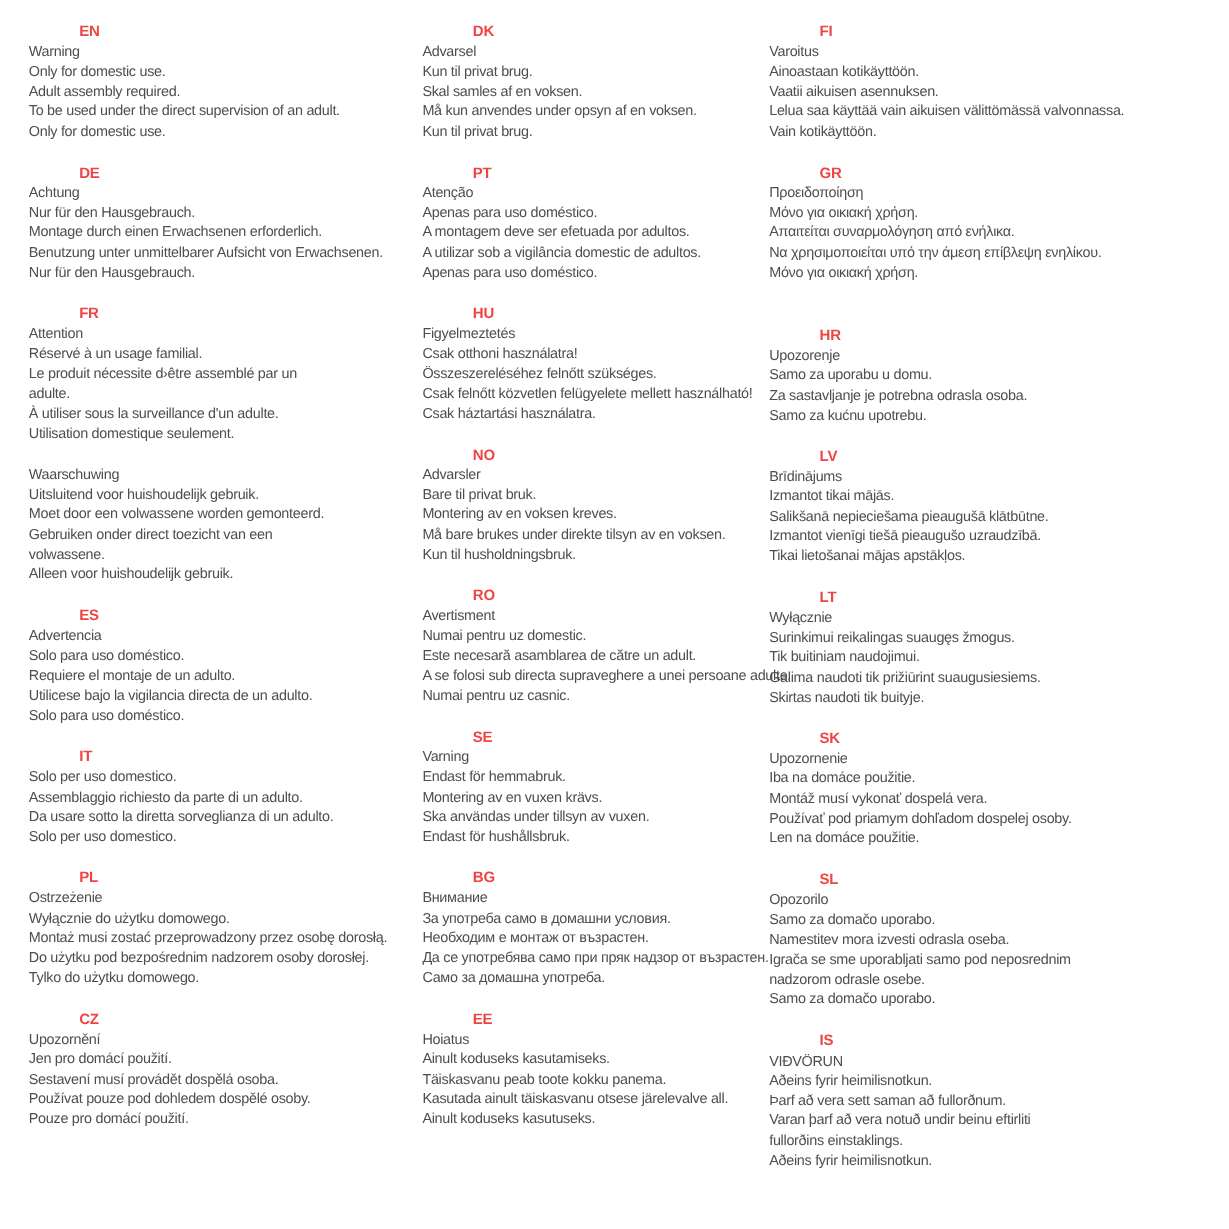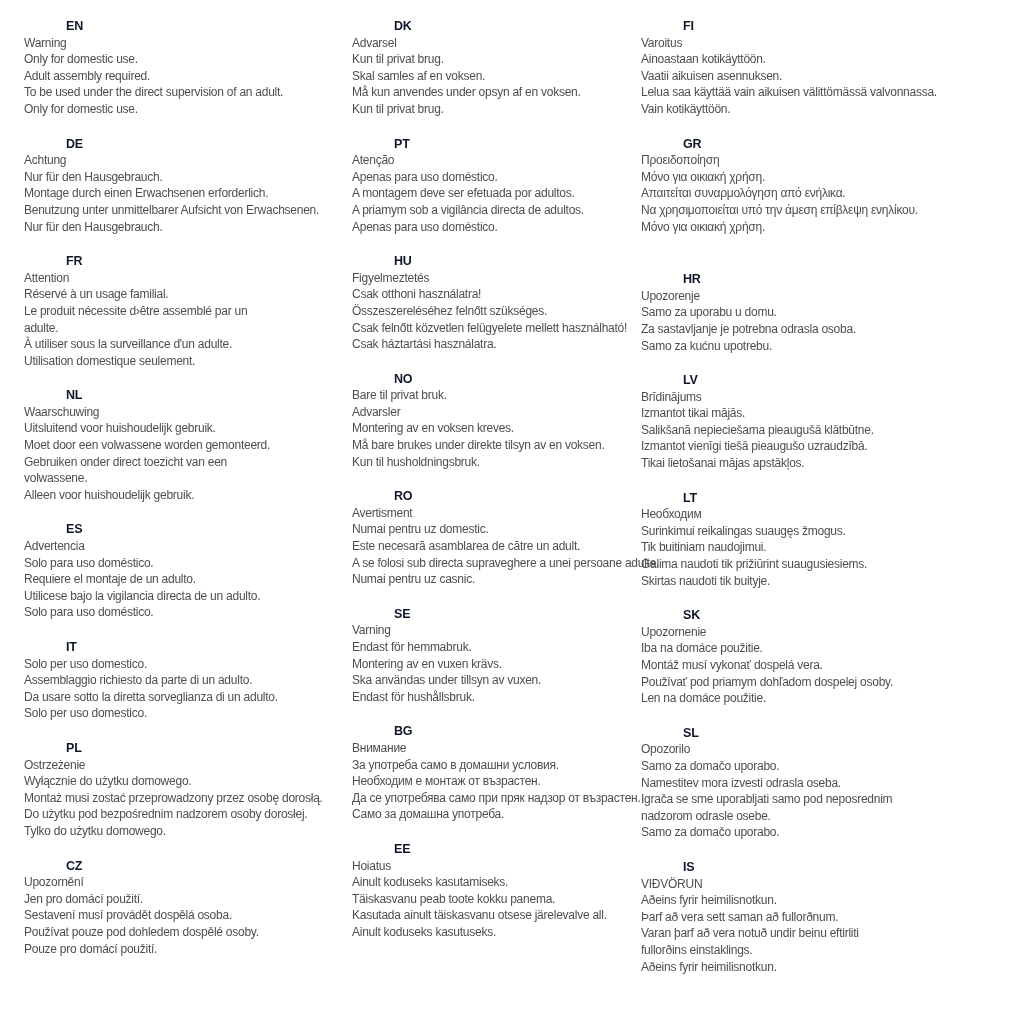--- a/index.html
+++ b/index.html
@@ -24,21 +24,21 @@
   .col-3 { left: 641px; width: 340px; }
   .lang-section {
     margin: 0 0 18px 0;
   }
   
   .col-3 .lang-section:nth-child(2) { margin-bottom: 36px; }
   .lang-code {
     font-size: 12.5px;
     line-height: 16.6px;
     font-weight: bold;
-    color: #0f172a;
+    color: #ef4444;
     letter-spacing: -0.2px;
     padding-left: 42px;
   }
   .text-line {
     font-size: 12px;
     line-height: 16.6px;
     color: #4e4e4e;
     letter-spacing: -0.25px;
     white-space: nowrap;
   }
@@ -67,21 +67,20 @@
       <section class="lang-section">
         <div class="lang-code">FR</div>
         <div class="text-line">Attention</div>
         <div class="text-line">Réservé à un usage familial.</div>
         <div class="text-line">Le produit nécessite d›être assemblé par un</div>
         <div class="text-line">adulte.</div>
         <div class="text-line">À utiliser sous la surveillance d'un adulte.</div>
         <div class="text-line">Utilisation domestique seulement.</div>
       </section>
       <section class="lang-section">
-        <div class="lang-code">NL</div>
         <div class="text-line">Waarschuwing</div>
         <div class="text-line">Uitsluitend voor huishoudelijk gebruik.</div>
         <div class="text-line">Moet door een volwassene worden gemonteerd.</div>
         <div class="text-line">Gebruiken onder direct toezicht van een</div>
         <div class="text-line">volwassene.</div>
         <div class="text-line">Alleen voor huishoudelijk gebruik.</div>
       </section>
       <section class="lang-section">
         <div class="lang-code">ES</div>
         <div class="text-line">Advertencia</div>
@@ -121,35 +120,35 @@
         <div class="text-line">Kun til privat brug.</div>
         <div class="text-line">Skal samles af en voksen.</div>
         <div class="text-line">Må kun anvendes under opsyn af en voksen.</div>
         <div class="text-line">Kun til privat brug.</div>
       </section>
       <section class="lang-section">
         <div class="lang-code">PT</div>
         <div class="text-line">Atenção</div>
         <div class="text-line">Apenas para uso doméstico.</div>
         <div class="text-line">A montagem deve ser efetuada por adultos.</div>
-        <div class="text-line">A priamym sob a vigilância directa de adultos.</div>
+        <div class="text-line">A utilizar sob a vigilância domestic de adultos.</div>
         <div class="text-line">Apenas para uso doméstico.</div>
       </section>
       <section class="lang-section">
         <div class="lang-code">HU</div>
         <div class="text-line">Figyelmeztetés</div>
         <div class="text-line">Csak otthoni használatra!</div>
         <div class="text-line">Összeszereléséhez felnőtt szükséges.</div>
         <div class="text-line">Csak felnőtt közvetlen felügyelete mellett használható!</div>
         <div class="text-line">Csak háztartási használatra.</div>
       </section>
       <section class="lang-section">
         <div class="lang-code">NO</div>
+        <div class="text-line">Advarsler</div>
         <div class="text-line">Bare til privat bruk.</div>
-        <div class="text-line">Advarsler</div>
         <div class="text-line">Montering av en voksen kreves.</div>
         <div class="text-line">Må bare brukes under direkte tilsyn av en voksen.</div>
         <div class="text-line">Kun til husholdningsbruk.</div>
       </section>
       <section class="lang-section">
         <div class="lang-code">RO</div>
         <div class="text-line">Avertisment</div>
         <div class="text-line">Numai pentru uz domestic.</div>
         <div class="text-line">Este necesară asamblarea de către un adult.</div>
         <div class="text-line">A se folosi sub directa supraveghere a unei persoane adulte.</div>
@@ -207,21 +206,21 @@
       <section class="lang-section">
         <div class="lang-code">LV</div>
         <div class="text-line">Brīdinājums</div>
         <div class="text-line">Izmantot tikai mājās.</div>
         <div class="text-line">Salikšanā nepieciešama pieaugušā klātbūtne.</div>
         <div class="text-line">Izmantot vienīgi tiešā pieaugušo uzraudzībā.</div>
         <div class="text-line">Tikai lietošanai mājas apstākļos.</div>
       </section>
       <section class="lang-section">
         <div class="lang-code">LT</div>
-        <div class="text-line">Необходим</div>
+        <div class="text-line">Wyłącznie</div>
         <div class="text-line">Surinkimui reikalingas suaugęs žmogus.</div>
         <div class="text-line">Tik buitiniam naudojimui.</div>
         <div class="text-line">Galima naudoti tik prižiūrint suaugusiesiems.</div>
         <div class="text-line">Skirtas naudoti tik buityje.</div>
       </section>
       <section class="lang-section">
         <div class="lang-code">SK</div>
         <div class="text-line">Upozornenie</div>
         <div class="text-line">Iba na domáce použitie.</div>
         <div class="text-line">Montáž musí vykonať dospelá vera.</div>

